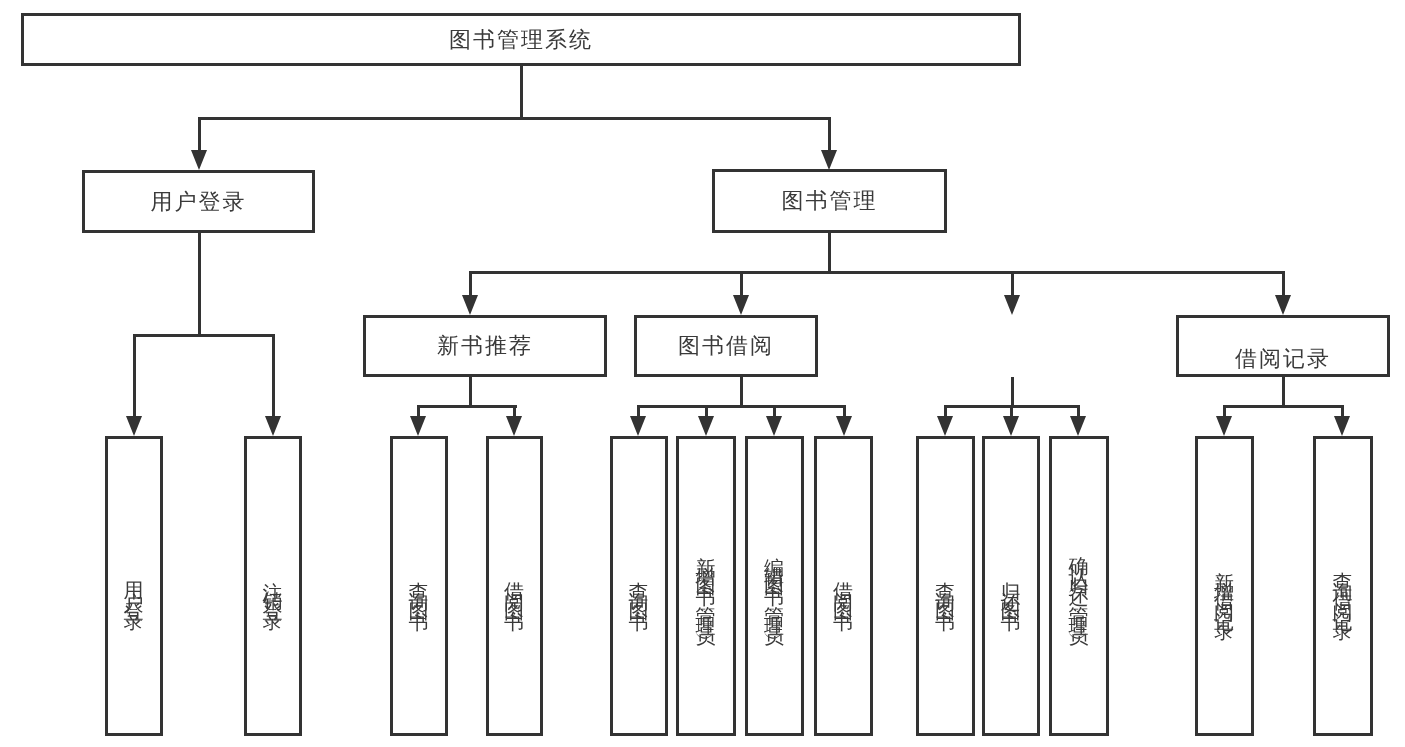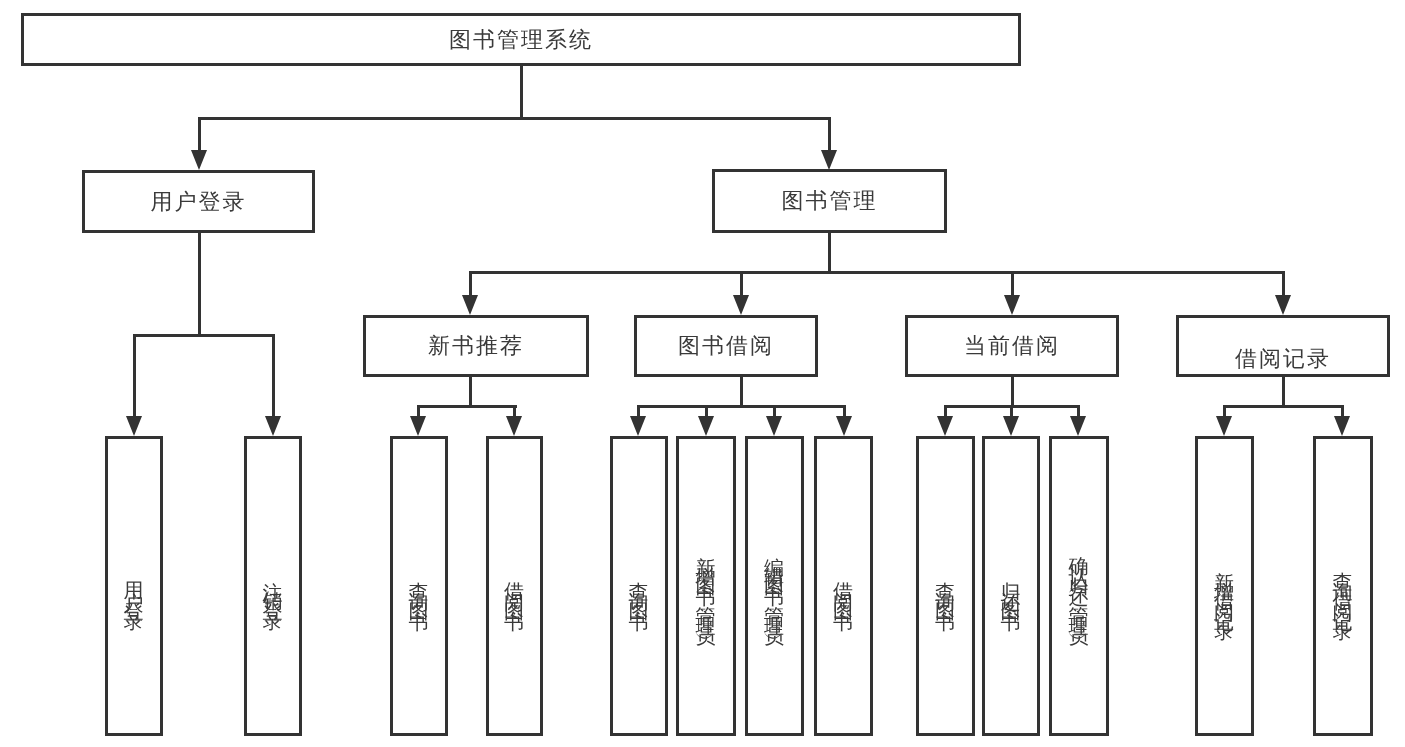--- a/index.html
+++ b/index.html
@@ -98,28 +98,25 @@
   <div class="hline" style="left:469px; top:271px; width:815px;"></div>
   <div class="vline" style="left:469px; top:271px; height:27px;"></div>
   <div class="ahead" style="left:462px; top:295px;"></div>
   <div class="vline" style="left:740px; top:271px; height:27px;"></div>
   <div class="ahead" style="left:733px; top:295px;"></div>
   <div class="vline" style="left:1011px; top:271px; height:27px;"></div>
   <div class="ahead" style="left:1004px; top:295px;"></div>
   <div class="vline" style="left:1282px; top:271px; height:27px;"></div>
   <div class="ahead" style="left:1275px; top:295px;"></div>
 
-  <div class="box" style="left:363px; top:315px; width:226px; height:62px;">
+  <div class="box" style="left:363px; top:315px; width:244px; height:62px;">
     <span class="hlabel">新书推荐</span>
   </div>
   <div class="box" style="left:634px; top:315px; width:184px; height:62px;">
     <span class="hlabel">图书借阅</span>
-  </div>
-  <div class="box" style="left:905px; top:315px; width:214px; height:62px;">
-    <span class="hlabel">当前借阅</span>
   </div>
   <div class="box" style="left:1176px; top:315px; width:214px; height:62px;align-items:flex-end;">
     <span class="hlabel">借阅记录</span>
   </div>
 
   <div class="vline" style="left:469px; top:377px; height:31px;"></div>
   <div class="hline" style="left:417px; top:405px; width:100px;"></div>
   <div class="vline" style="left:417px; top:405px; height:15px;"></div>
   <div class="ahead" style="left:410px; top:416px;"></div>
   <div class="vline" style="left:513px; top:405px; height:15px;"></div>

